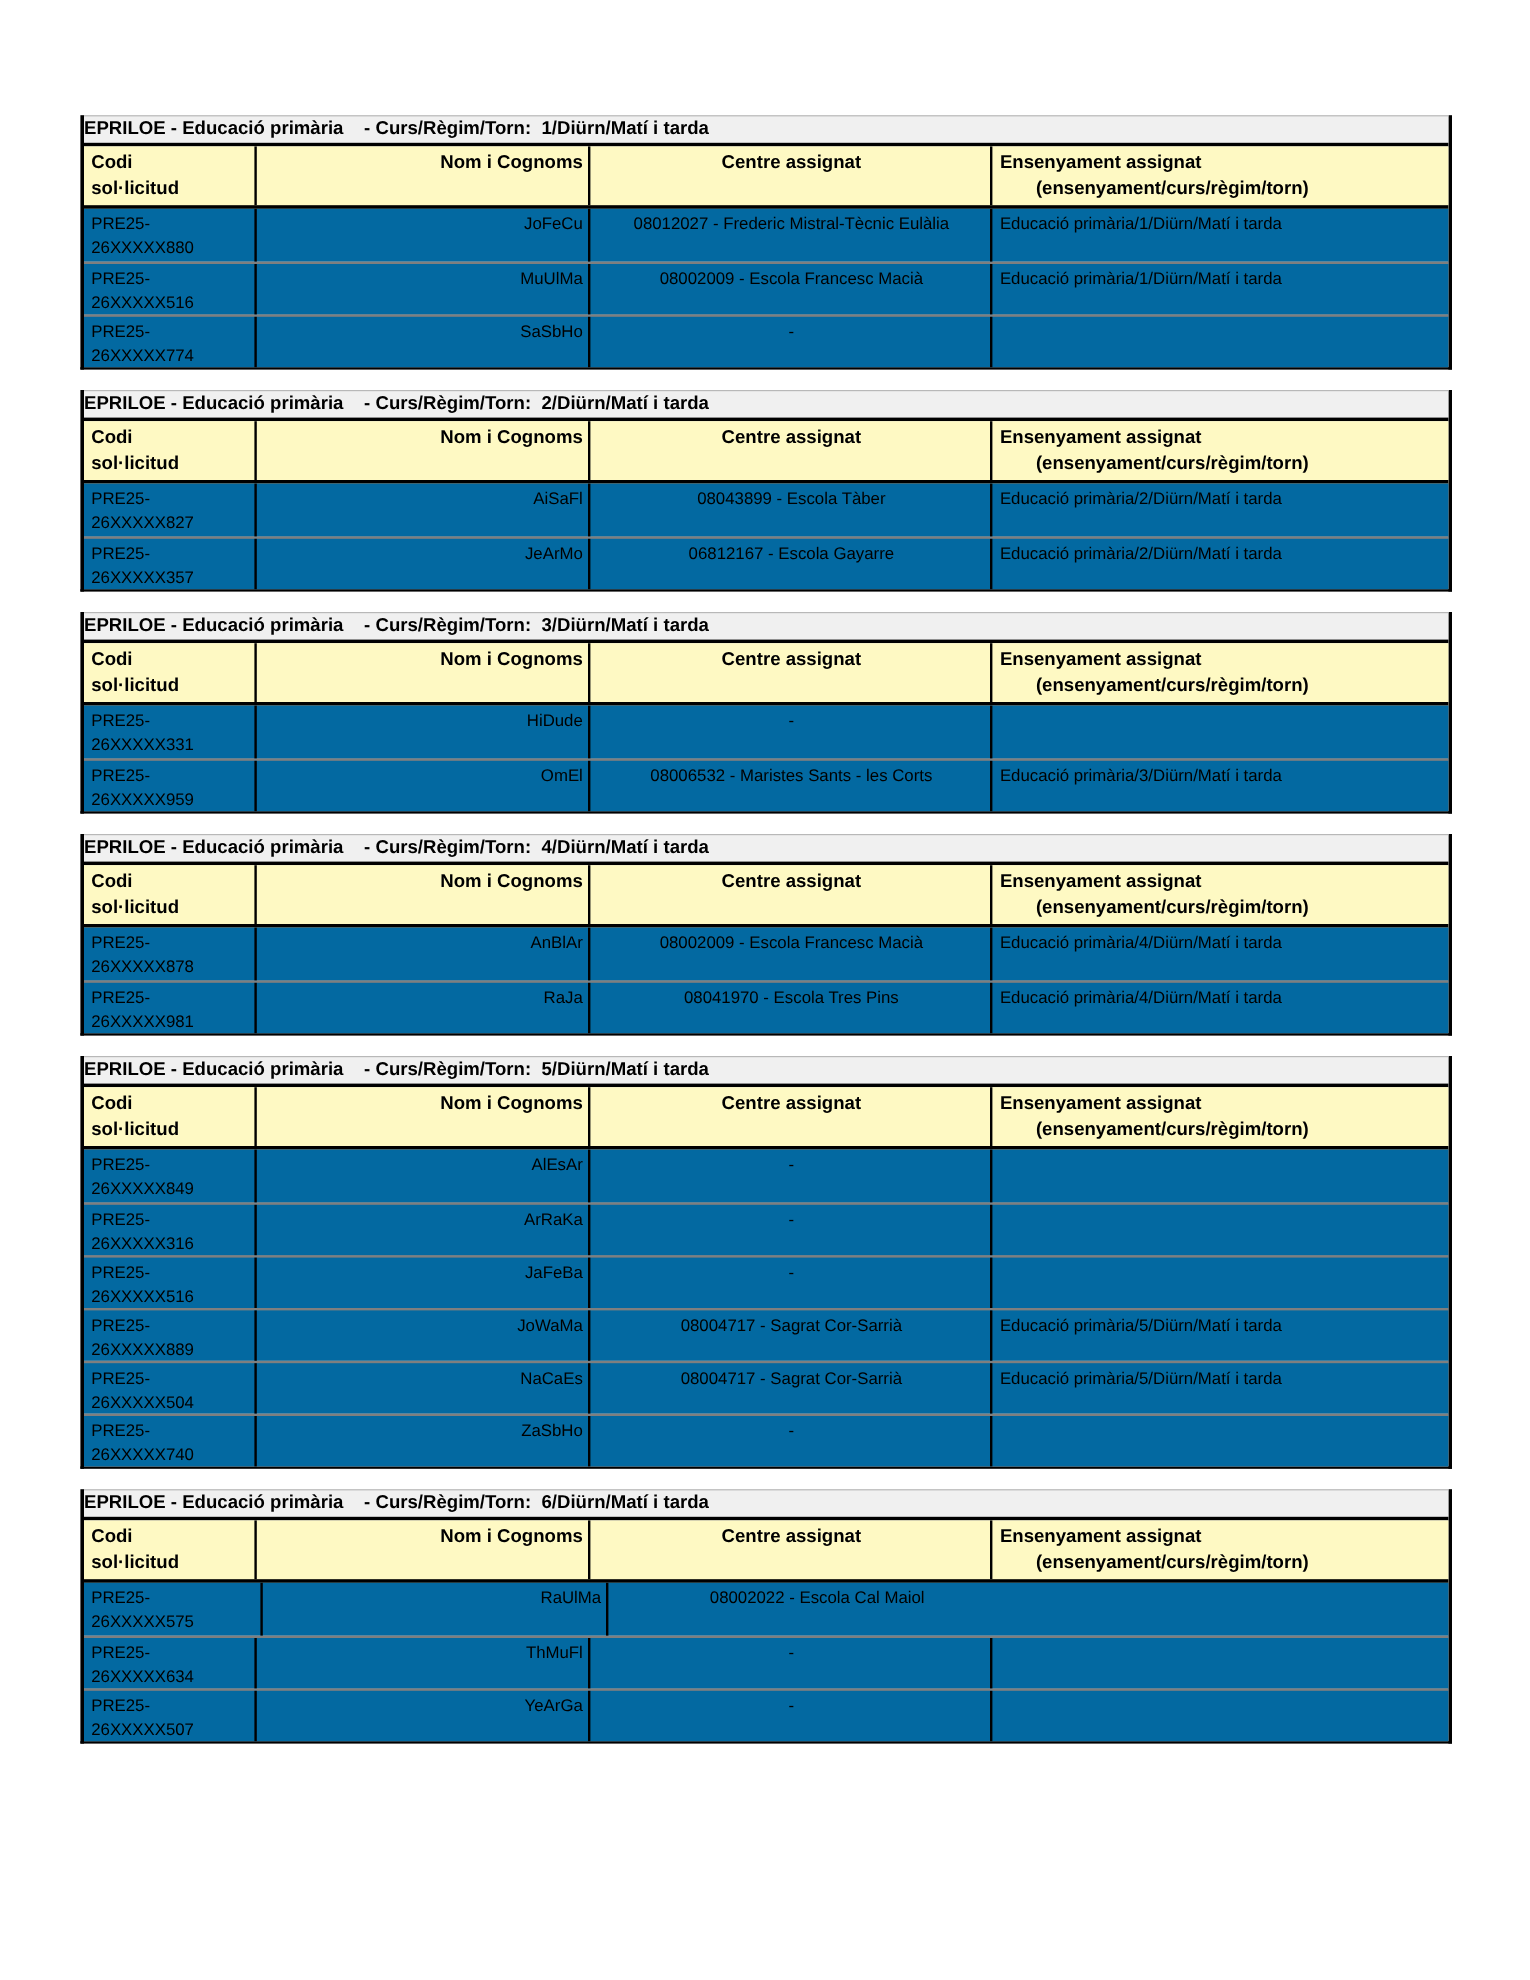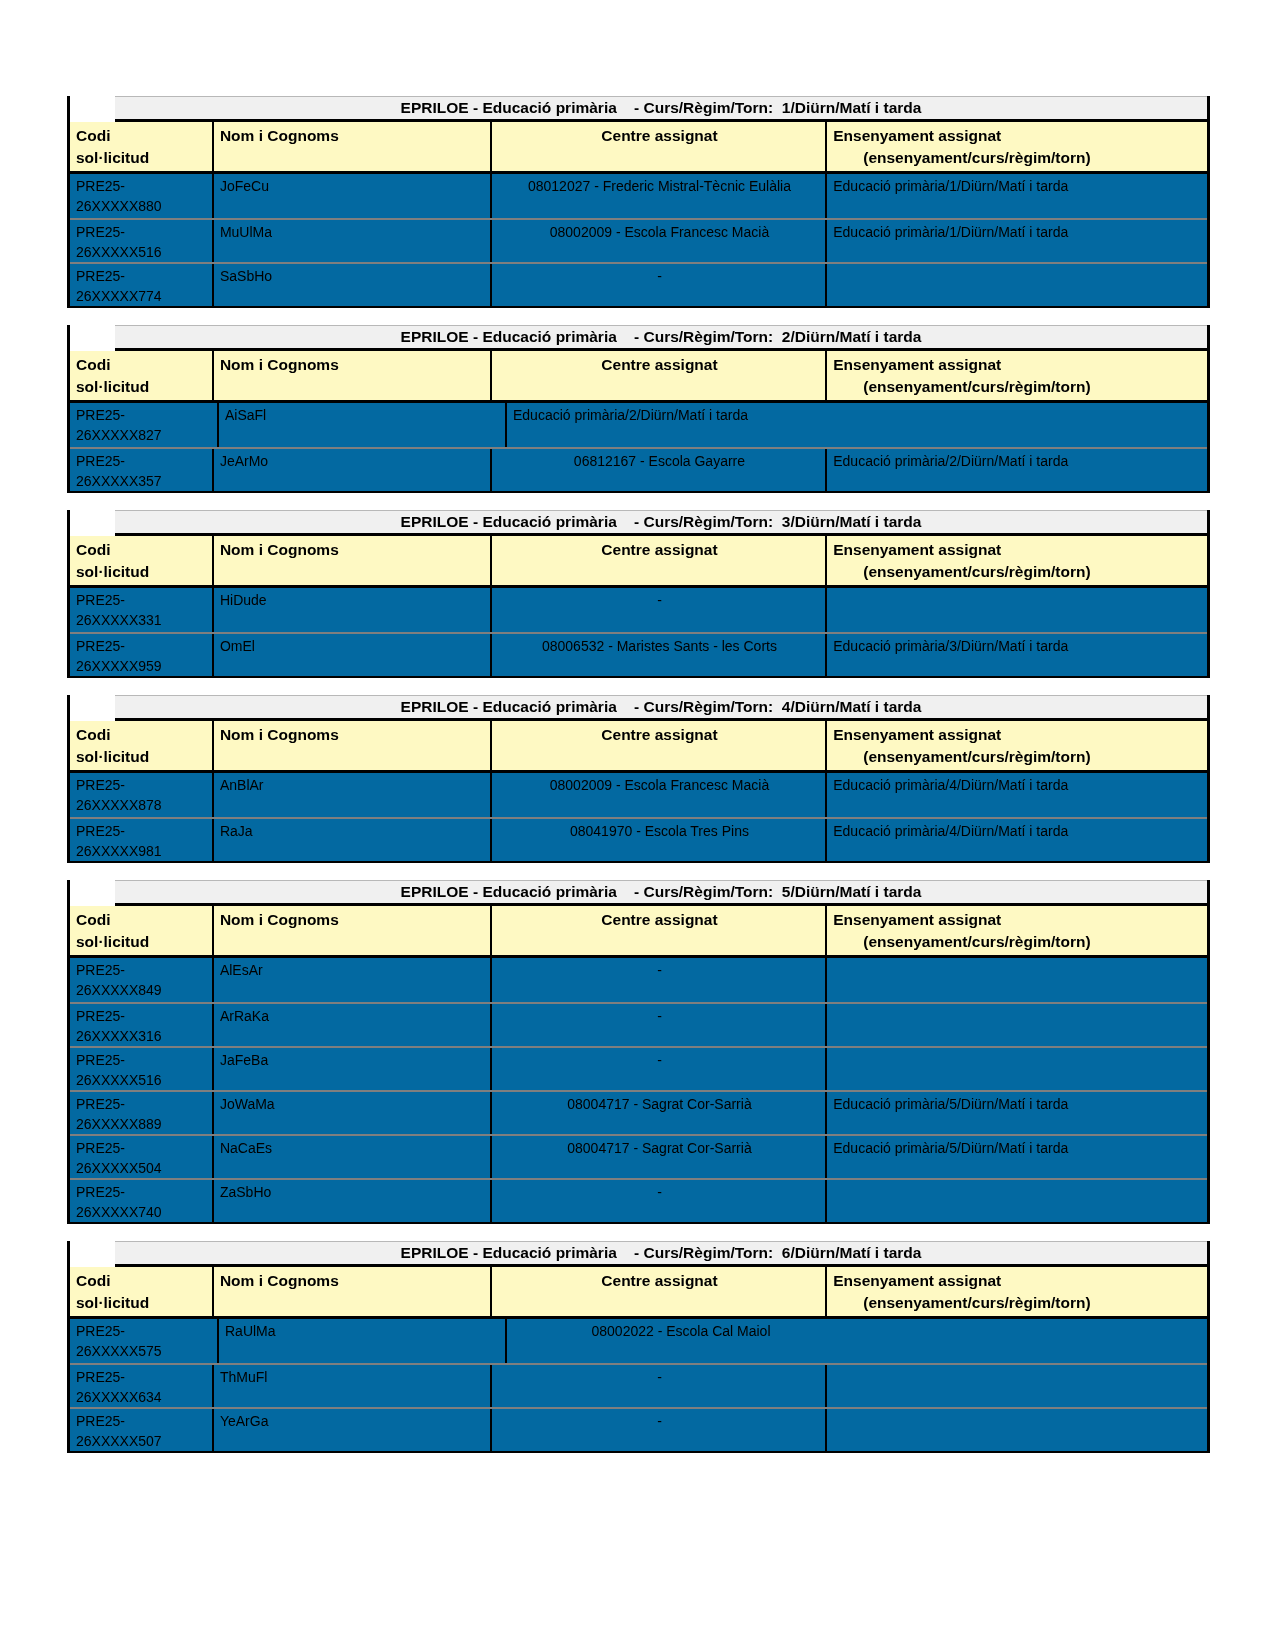--- a/index.html
+++ b/index.html
@@ -17,26 +17,25 @@
     margin-bottom: 17px;
     border-left: 3px solid #000;
     border-right: 3px solid #000;
     border-bottom: 2px solid #000;
   }
   .tbl-title {
     height: 26px;
     background: #f0f0f0;
     border-top: 1px solid #b8b8b8;
     border-bottom: 3px solid #000;
-    text-align: center;
+    text-align: left;
     font-weight: bold;
     font-size: 15.5px;
     line-height: 21px;
     white-space: pre-wrap;
-    margin-left: 45px;
   }
   .hdr {
     display: flex;
     height: 52px;
     background: #fef9c3;
     border-bottom: 3px solid #000;
     font-weight: bold;
     font-size: 15.5px;
   }
   .row {
@@ -47,21 +46,21 @@
   }
   .row + .row { border-top: 2px solid #7f7f7f; }
   .cell {
     padding: 2px 4px 0 6px;
     line-height: 20px;
     overflow: hidden;
     white-space: nowrap;
   }
   .hdr .cell { padding-top: 3px; line-height: 22px; }
   .c1 { width: 147px; }
-  .c2 { width: 288px; }
+  .c2 { width: 288px; text-align: right; }
   .c3 { width: 348px; text-align: center; }
   .c4 { width: 396px; }
   .c2, .c3, .c4 { border-left: 2px solid #000; }
   .center { text-align: center; }
   .indent { padding-left: 30px; }
   .line { display: block; }
 </style>
 </head>
 <body>
 
@@ -149,20 +148,23 @@
         </div>
       </div>
       <div class="row">
         <div class="cell c1">
           <div class="line">PRE25-</div>
           <div class="line">26XXXXX827</div>
         </div>
         <div class="cell c2">
           <div class="line">AiSaFl</div>
         </div>
+        <div class="cell c3">
+          <div class="line">08043899 - Escola Tàber</div>
+        </div>
         <div class="cell c4">
           <div class="line">Educació primària/2/Diürn/Matí i tarda</div>
         </div>
       </div>
       <div class="row">
         <div class="cell c1">
           <div class="line">PRE25-</div>
           <div class="line">26XXXXX357</div>
         </div>
         <div class="cell c2">

